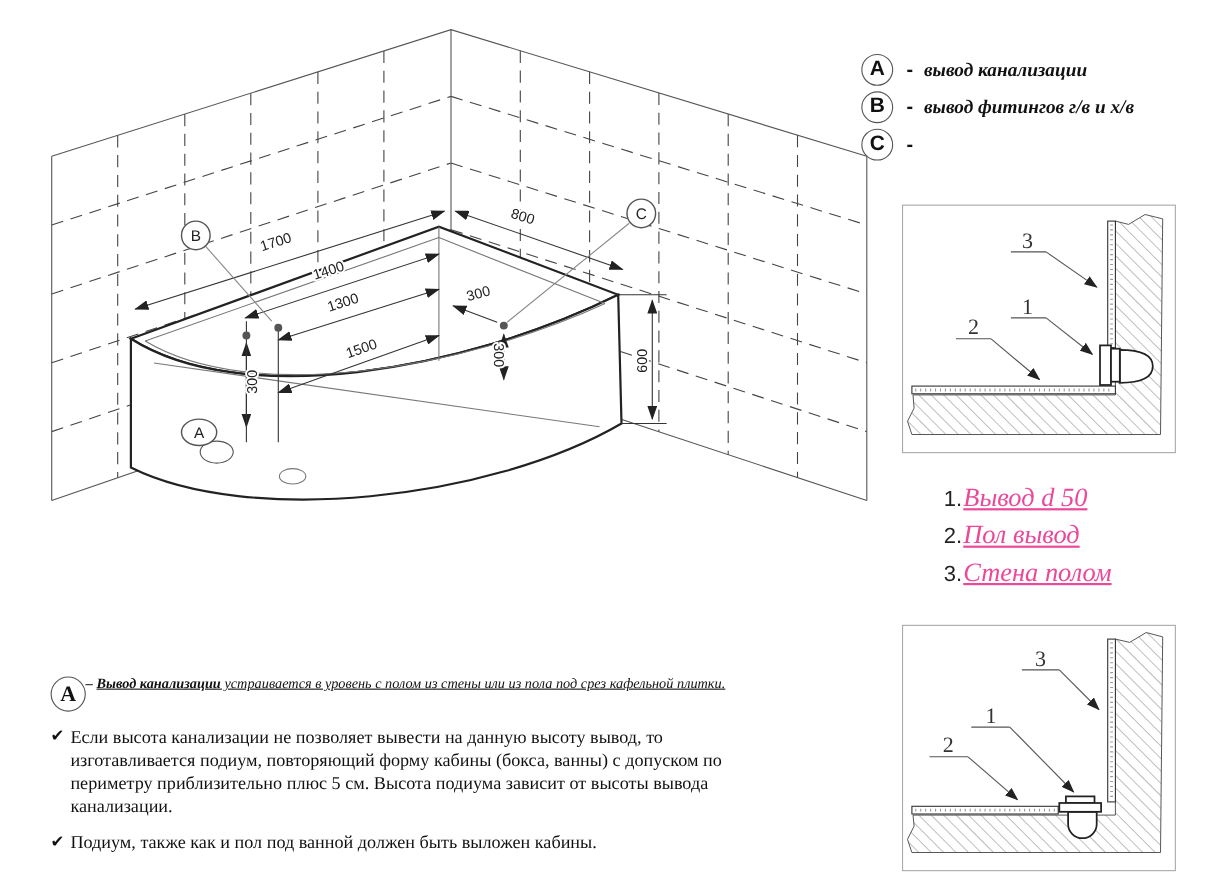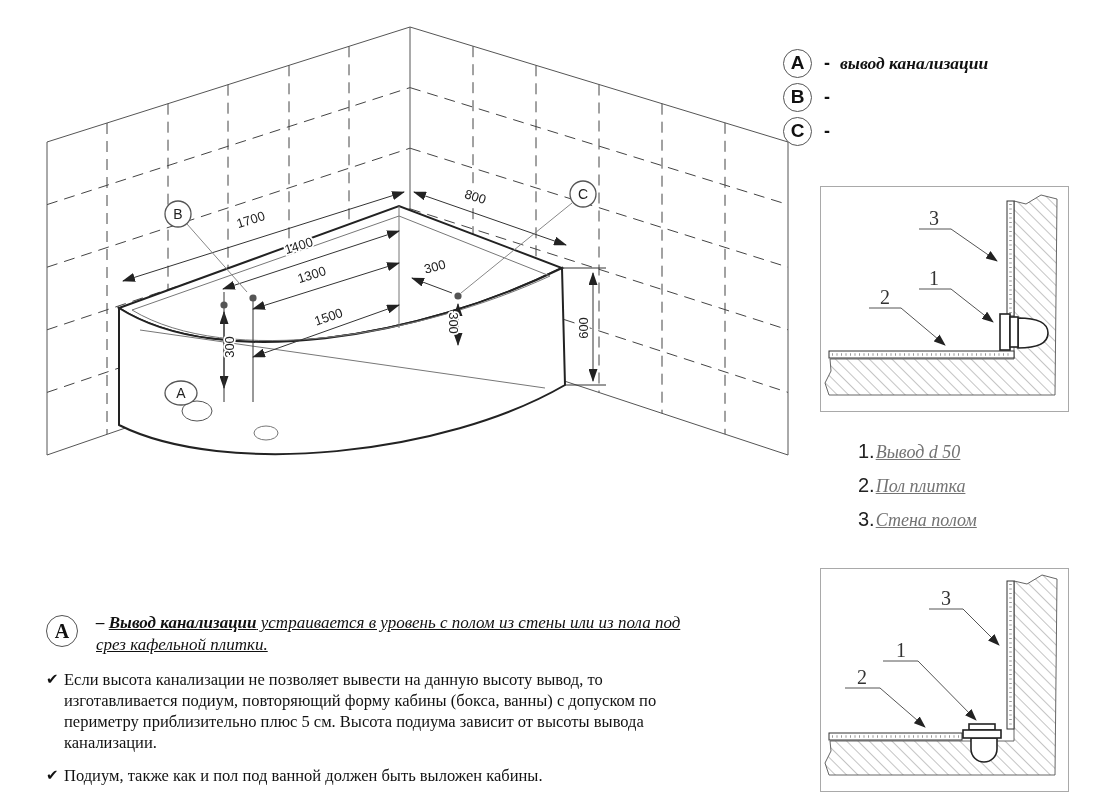--- a/index.html
+++ b/index.html
@@ -24,29 +24,29 @@
   
   .detail-box{position:absolute;border:1px solid #a9a9a9;background:#fff;}
   #detail-top{left:820px;top:186px;width:247px;height:224px;}
   #detail-bottom{left:820px;top:568px;width:247px;height:222px;}
   .dnum{font-family:"Liberation Serif",serif;font-size:20px;fill:#333;}
 
   
   .callouts{position:absolute;left:858px;top:440px;}
   .co-row{display:flex;align-items:baseline;height:34px;}
   .co-num{font-family:"Liberation Sans",sans-serif;font-size:20px;color:#222;}
-  .co-label{font-style:italic;font-size:18px;color:#737373;text-decoration:underline;padding-left:1px;white-space:nowrap;}
+  .co-label{font-style:italic;font-size:24px;color:#ec4899;text-decoration:underline;padding-left:1px;white-space:nowrap;}
 
   
   .note{position:absolute;left:46px;top:612px;width:672px;}
   .note-lead-row{display:flex;align-items:flex-start;}
   .note-circle{width:30px;height:30px;border:1.6px solid #555;border-radius:50%;flex:0 0 30px;
                display:flex;align-items:center;justify-content:center;
                font-family:"Liberation Serif",serif;font-weight:bold;font-size:20px;color:#111;margin-top:3px;}
-  .note-lead{margin-left:18px;font-size:17px;font-style:italic;line-height:1.32;width:600px;color:#111;}
+  .note-lead{font-size:13px;font-style:italic;line-height:1.32;width:600px;color:#111;}
   .nl-dash{font-weight:bold;text-decoration:none;}
   .nl-u{text-decoration:underline;}
   .nl-bold{font-weight:bold;}
   .note-bullet{display:flex;margin-top:12px;font-size:16.5px;line-height:1.28;color:#111;}
   .nb-check{font-family:"DejaVu Sans",sans-serif;font-size:15px;flex:0 0 18px;margin-top:1px;color:#111;}
   .nb-text{width:630px;}
 </style>
 </head>
 <body>
 
@@ -160,20 +160,21 @@
 
   <div class="legend">
     <div class="lg-row">
       <span class="lg-circle">A</span>
       <span class="lg-dash">-</span>
       <span class="lg-label">вывод канализации</span>
     </div>
     <div class="lg-row">
       <span class="lg-circle">B</span>
       <span class="lg-dash">-</span>
+      <span class="lg-label">вывод фитингов г/в и х/в</span>
     </div>
     <div class="lg-row">
       <span class="lg-circle">C</span>
       <span class="lg-dash">-</span>
     </div>
   </div>
 
   <div id="detail-top" class="detail-box">
     <svg width="245" height="222" viewBox="0 0 245 222">
       <defs>
@@ -216,21 +217,21 @@
     </svg>
   </div>
 
   <div class="callouts">
     <div class="co-row">
       <span class="co-num">1.</span>
         <span class="co-label">Вывод d 50</span>
     </div>
     <div class="co-row">
       <span class="co-num">2.</span>
-        <span class="co-label">Пол плитка</span>
+        <span class="co-label">Пол вывод</span>
     </div>
     <div class="co-row">
       <span class="co-num">3.</span>
         <span class="co-label">Стена полом</span>
     </div>
   </div>
 
   <div id="detail-bottom" class="detail-box">
     <svg width="245" height="220" viewBox="0 0 245 220">
       <defs>

